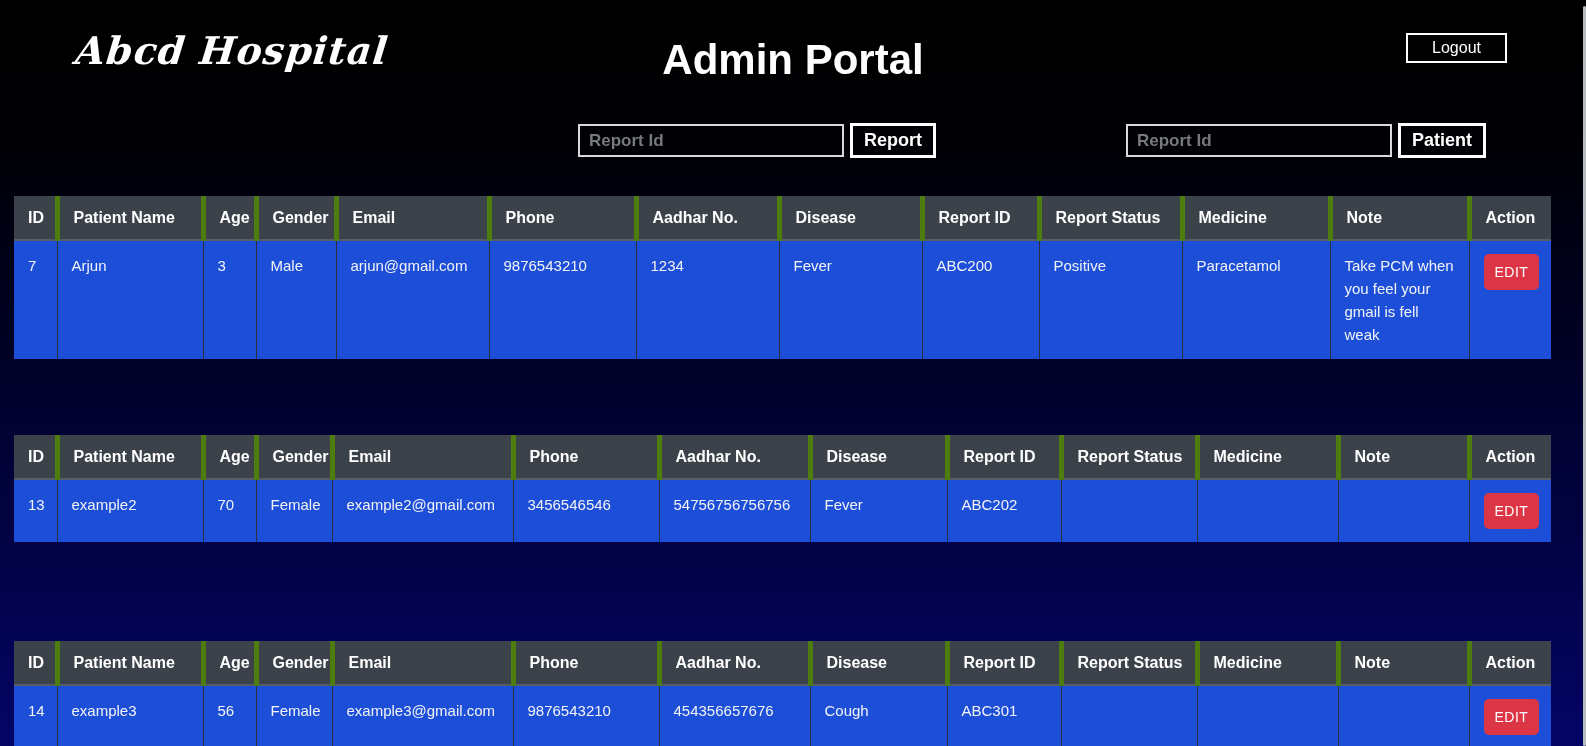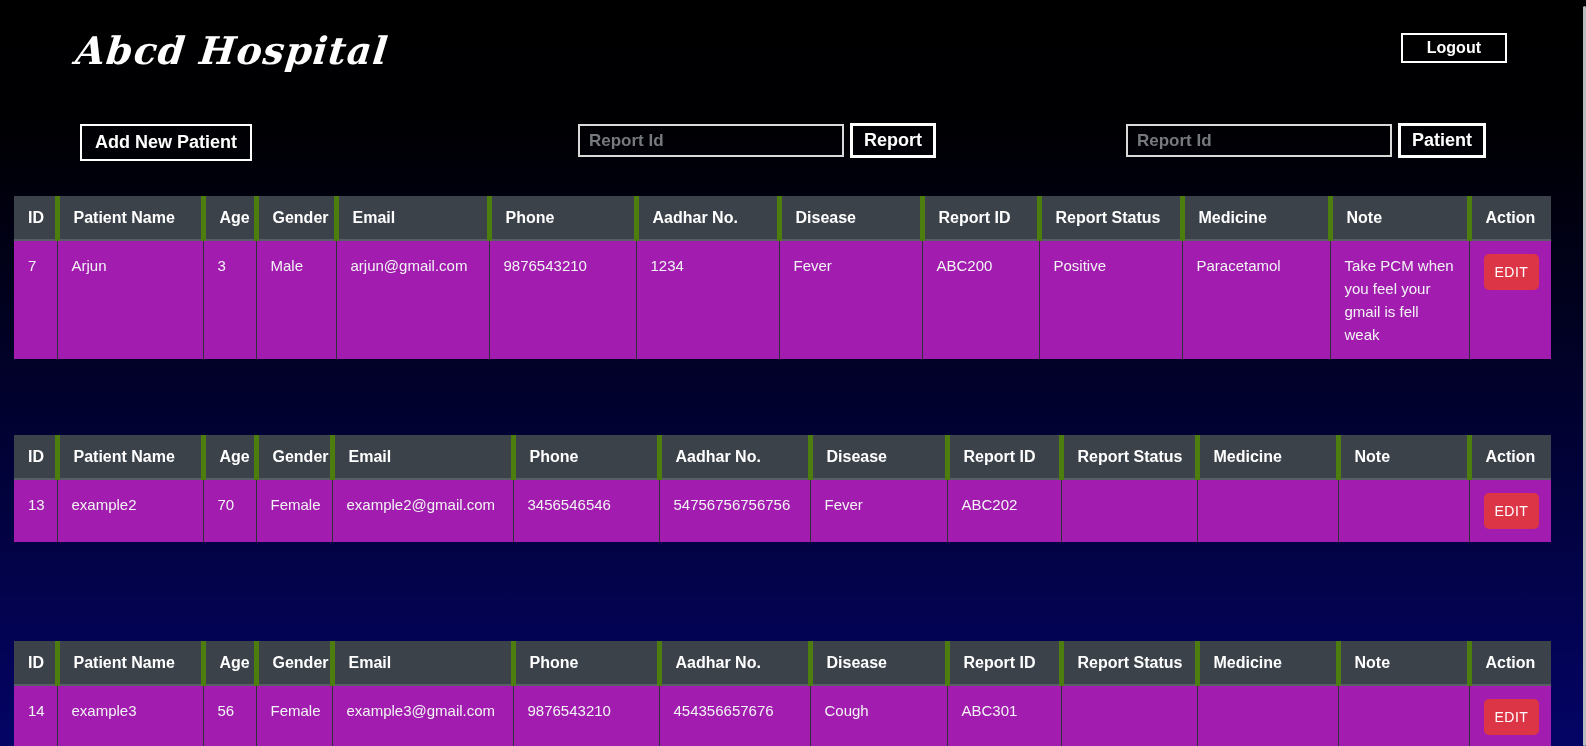--- a/index.html
+++ b/index.html
@@ -25,21 +25,21 @@
   .title {
     position: absolute; left: 50%; top: 36px; transform: translateX(-50%);
     font-size: 42px; font-weight: 700; color: #ffffff;
     white-space: nowrap;
   }
   .logout {
     position: absolute; right: 79px; top: 33px;
     background: transparent; color: #ffffff;
     border: 2px solid #ffffff;
     font-family: "Liberation Sans", sans-serif;
-    font-size: 16px; font-weight: 700;
+    font-size: 16px; font-weight: 400;
     padding: 4px 24px; cursor: pointer;
   }
 
   
   .add-btn {
     position: absolute; left: 80px; top: 124px;
     background: transparent; color: #ffffff;
     border: 2px solid #ffffff;
     font-family: "Liberation Sans", sans-serif;
     font-size: 18px; font-weight: 700;
@@ -67,21 +67,21 @@
     font-family: "Liberation Sans", sans-serif;
     font-size: 18px; font-weight: 700;
     padding: 4px 11px; cursor: pointer;
     white-space: nowrap;
   }
 
   
   table.ptable {
     position: absolute; left: 14px; width: 1537px;
     border-collapse: collapse; table-layout: fixed;
-    background: #a21caf;
+    background: #1d4ed8;
   }
   .ptable-1 { top: 196px; }
   .ptable-2 { top: 435px; }
   .ptable-3 { top: 641px; }
   .ptable th {
     background: #3c424a;
     color: #ffffff; font-size: 16px; font-weight: 700;
     text-align: left; padding: 11px 14px;
     border-left: 5px solid #4d7c0f;
     border-bottom: 2px solid #575e66;
@@ -110,24 +110,24 @@
     background: #b9bcbe; border-radius: 2px;
   }
 </style>
 </head>
 <body>
 
 <div class="page">
 
   <div class="logo">Abcd Hospital</div>
 
+  <h1 class="title">Admin Portal</h1>
 
   <button class="logout">Logout</button>
 
-  <button class="add-btn">Add New Patient</button>
 
   <div class="group delete-group">
     <input class="rid" type="text" placeholder="Report Id" style="">
     <button class="act-btn">Report</button>
   </div>
 
   <div class="group search-group">
     <input class="rid" type="text" placeholder="Report Id" style="">
     <button class="act-btn">Patient</button>
   </div>

